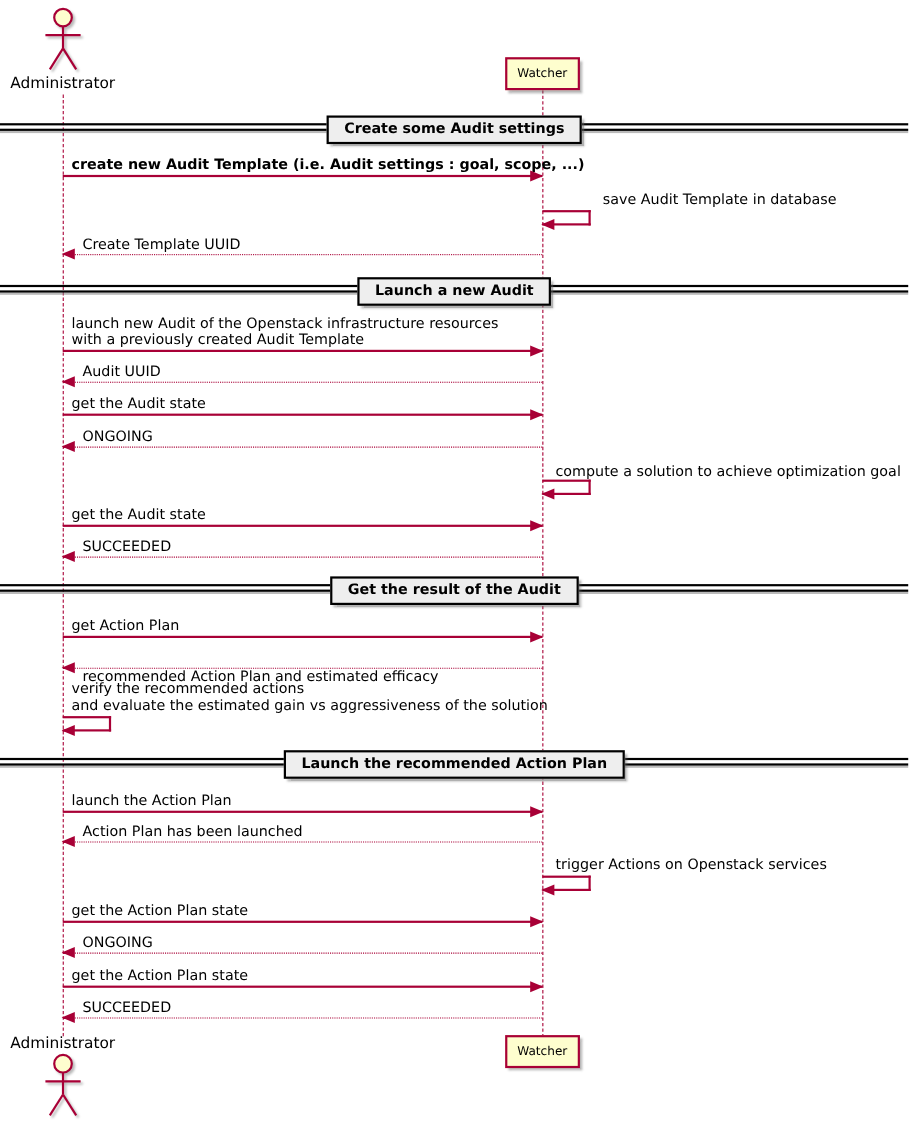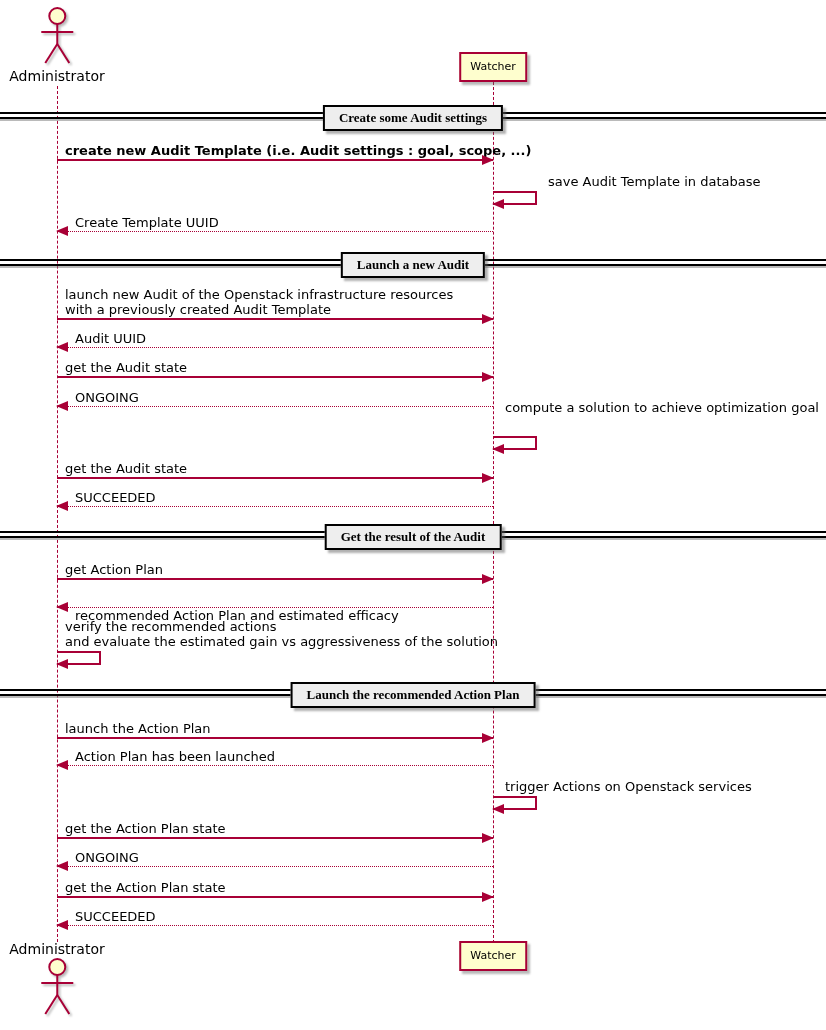--- a/index.html
+++ b/index.html
@@ -34,21 +34,21 @@
   .arrow.dotted { border-top: 1.5px dotted #A80036; }
   .ah { position: absolute; width: 0; height: 0;
         border-top: 5px solid transparent; border-bottom: 5px solid transparent; }
   .ah.right { right: -1px; top: -6px; border-left: 12px solid #A80036; }
   .ah.left  { left: -1px;  top: -6px; border-right: 12px solid #A80036; }
   .self-loop {
     position: absolute; width: 44px; height: 14px; z-index: 2;
     border: 2px solid #A80036; border-left: none;
   }
   .self-loop .ah.left { top: auto; bottom: -6px; }
-  .divider { position: absolute; left: 0; width: 826px; height: 26px; z-index: 3; font-family: Liberation Serif, serif; }
+  .divider { position: absolute; left: 0; width: 826px; height: 26px; z-index: 3; }
   .dline { position: absolute; left: 0; right: 0; background: #000; }
   .dline.l1 { top: 7px; height: 1.5px; }
   .dline.l2 { top: 12px; height: 2px; box-shadow: 0 2px 0 rgba(130,130,130,0.55); }
   .dlabel {
     position: absolute; left: 50%; transform: translateX(-50%); top: 0;
     height: 26px; line-height: 22px; padding: 0 14px;
     background: #EEEEEE; border: 2px solid #000; font-weight: bold;
     box-shadow: 3px 3px 2px rgba(100,100,100,0.5); white-space: nowrap;
   }
 </style>
@@ -110,21 +110,21 @@
         <span class="ah left"></span>
       </div>
       <div class="msg-label" style="left: 65px; top: 360px;">get the Audit state</div>
       <div class="arrow solid" style="left: 57px; top: 376px; width: 436px;">
         <span class="ah right"></span>
       </div>
       <div class="msg-label" style="left: 75px; top: 390px;">ONGOING</div>
       <div class="arrow dotted" style="left: 57px; top: 406px; width: 436px;">
         <span class="ah left"></span>
       </div>
-      <div class="msg-label" style="left: 505px; top: 400px;">compute a solution to achieve optimization goal</div>
+      <div class="msg-label" style="left: 505px; top: 422px;">compute a solution to achieve optimization goal</div>
       <div class="self-loop" style="left: 493px; top: 436px;">
         <span class="ah left"></span>
       </div>
       <div class="msg-label" style="left: 65px; top: 461px;">get the Audit state</div>
       <div class="arrow solid" style="left: 57px; top: 477px; width: 436px;">
         <span class="ah right"></span>
       </div>
       <div class="msg-label" style="left: 75px; top: 490px;">SUCCEEDED</div>
       <div class="arrow dotted" style="left: 57px; top: 506px; width: 436px;">
         <span class="ah left"></span>

